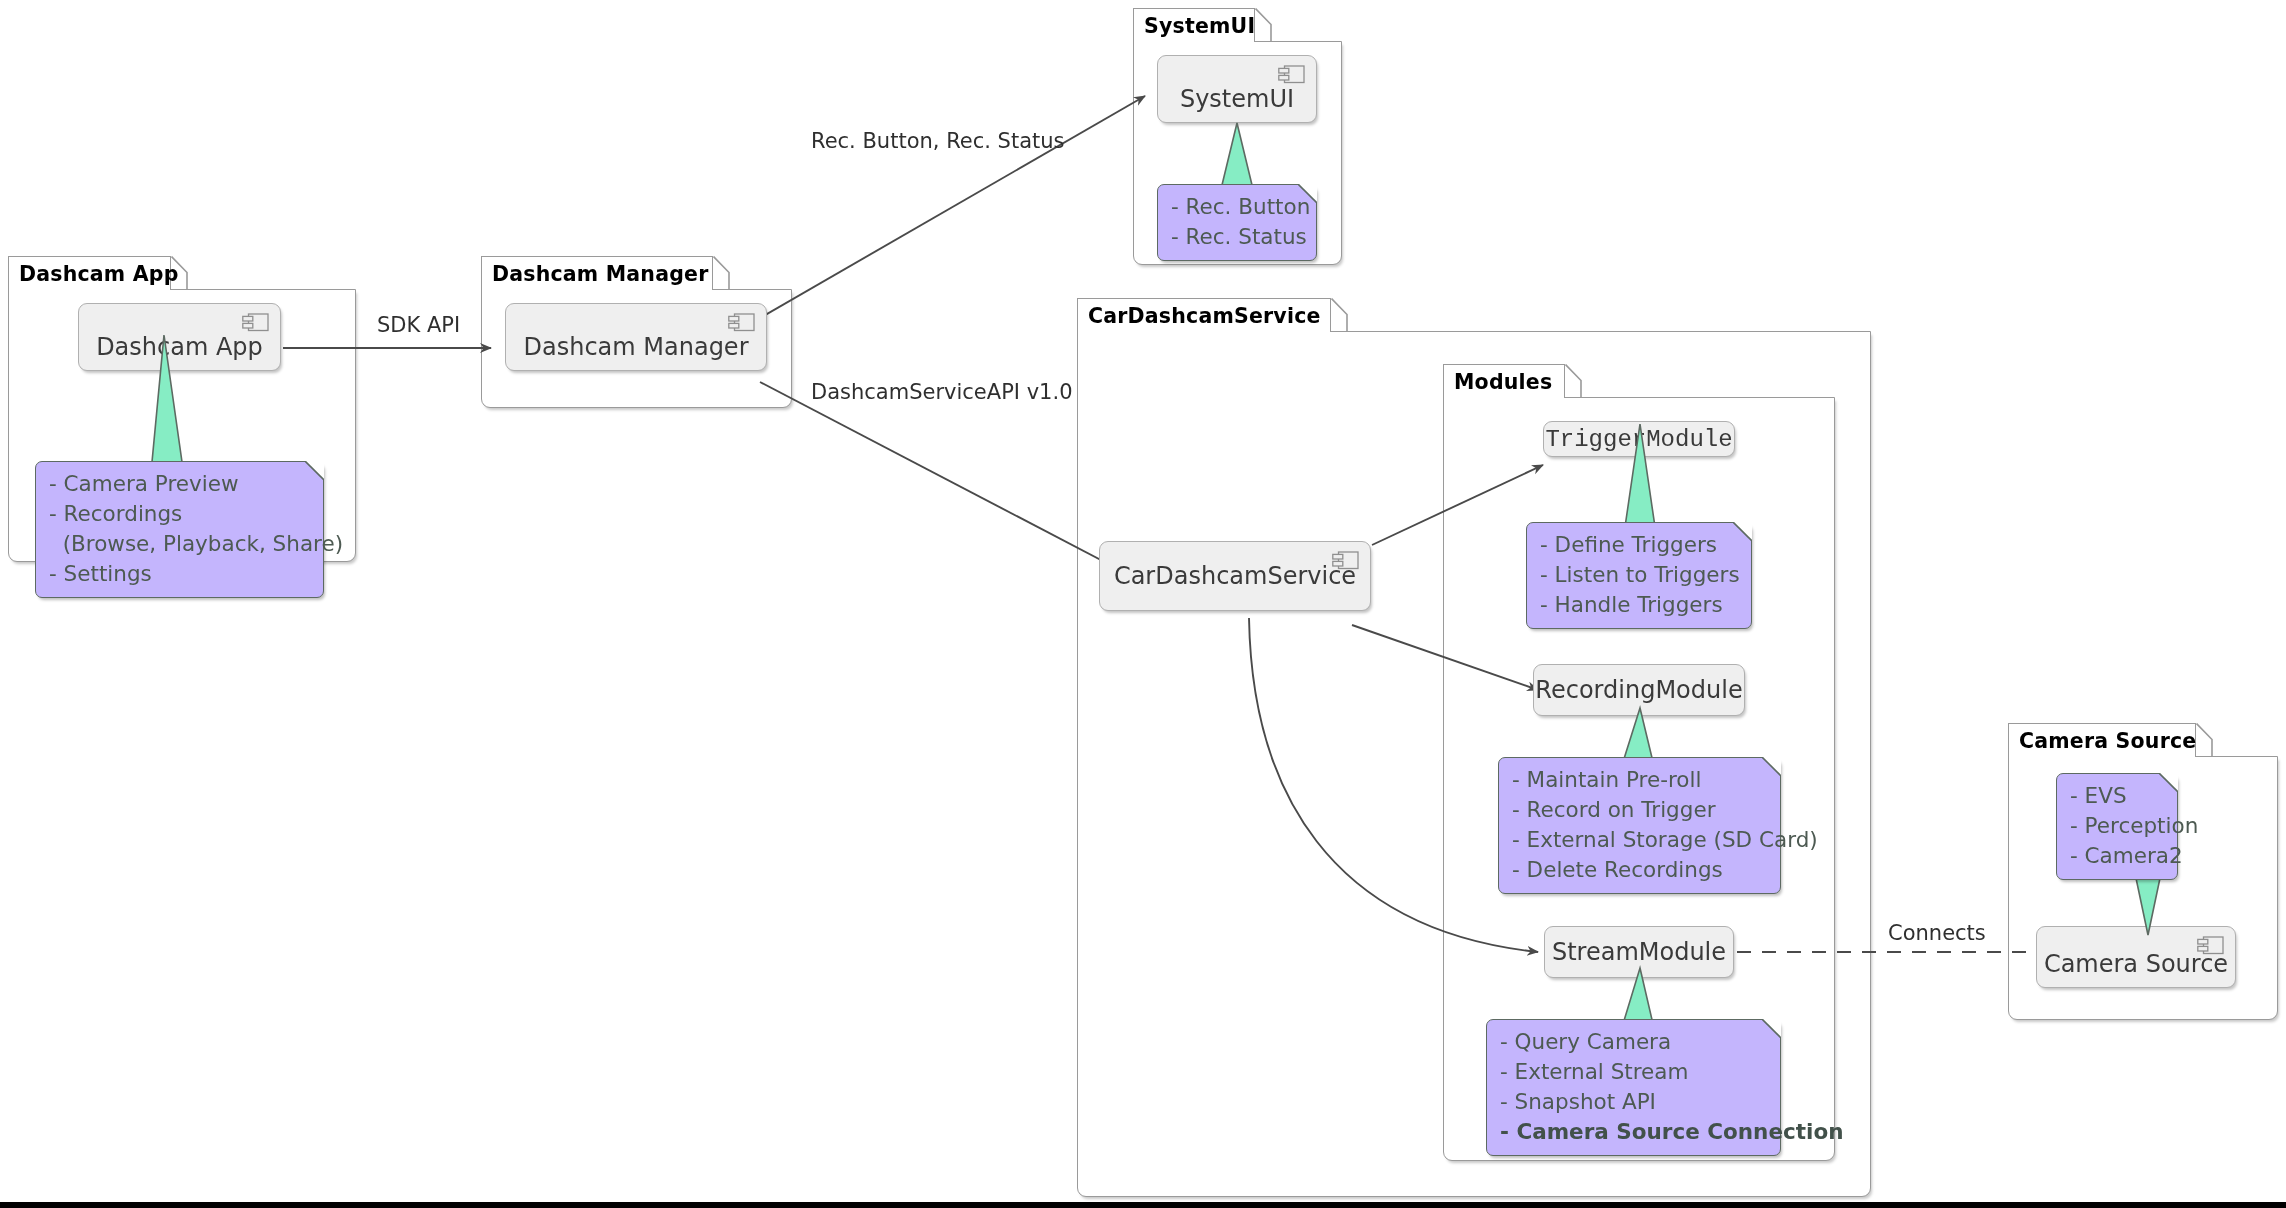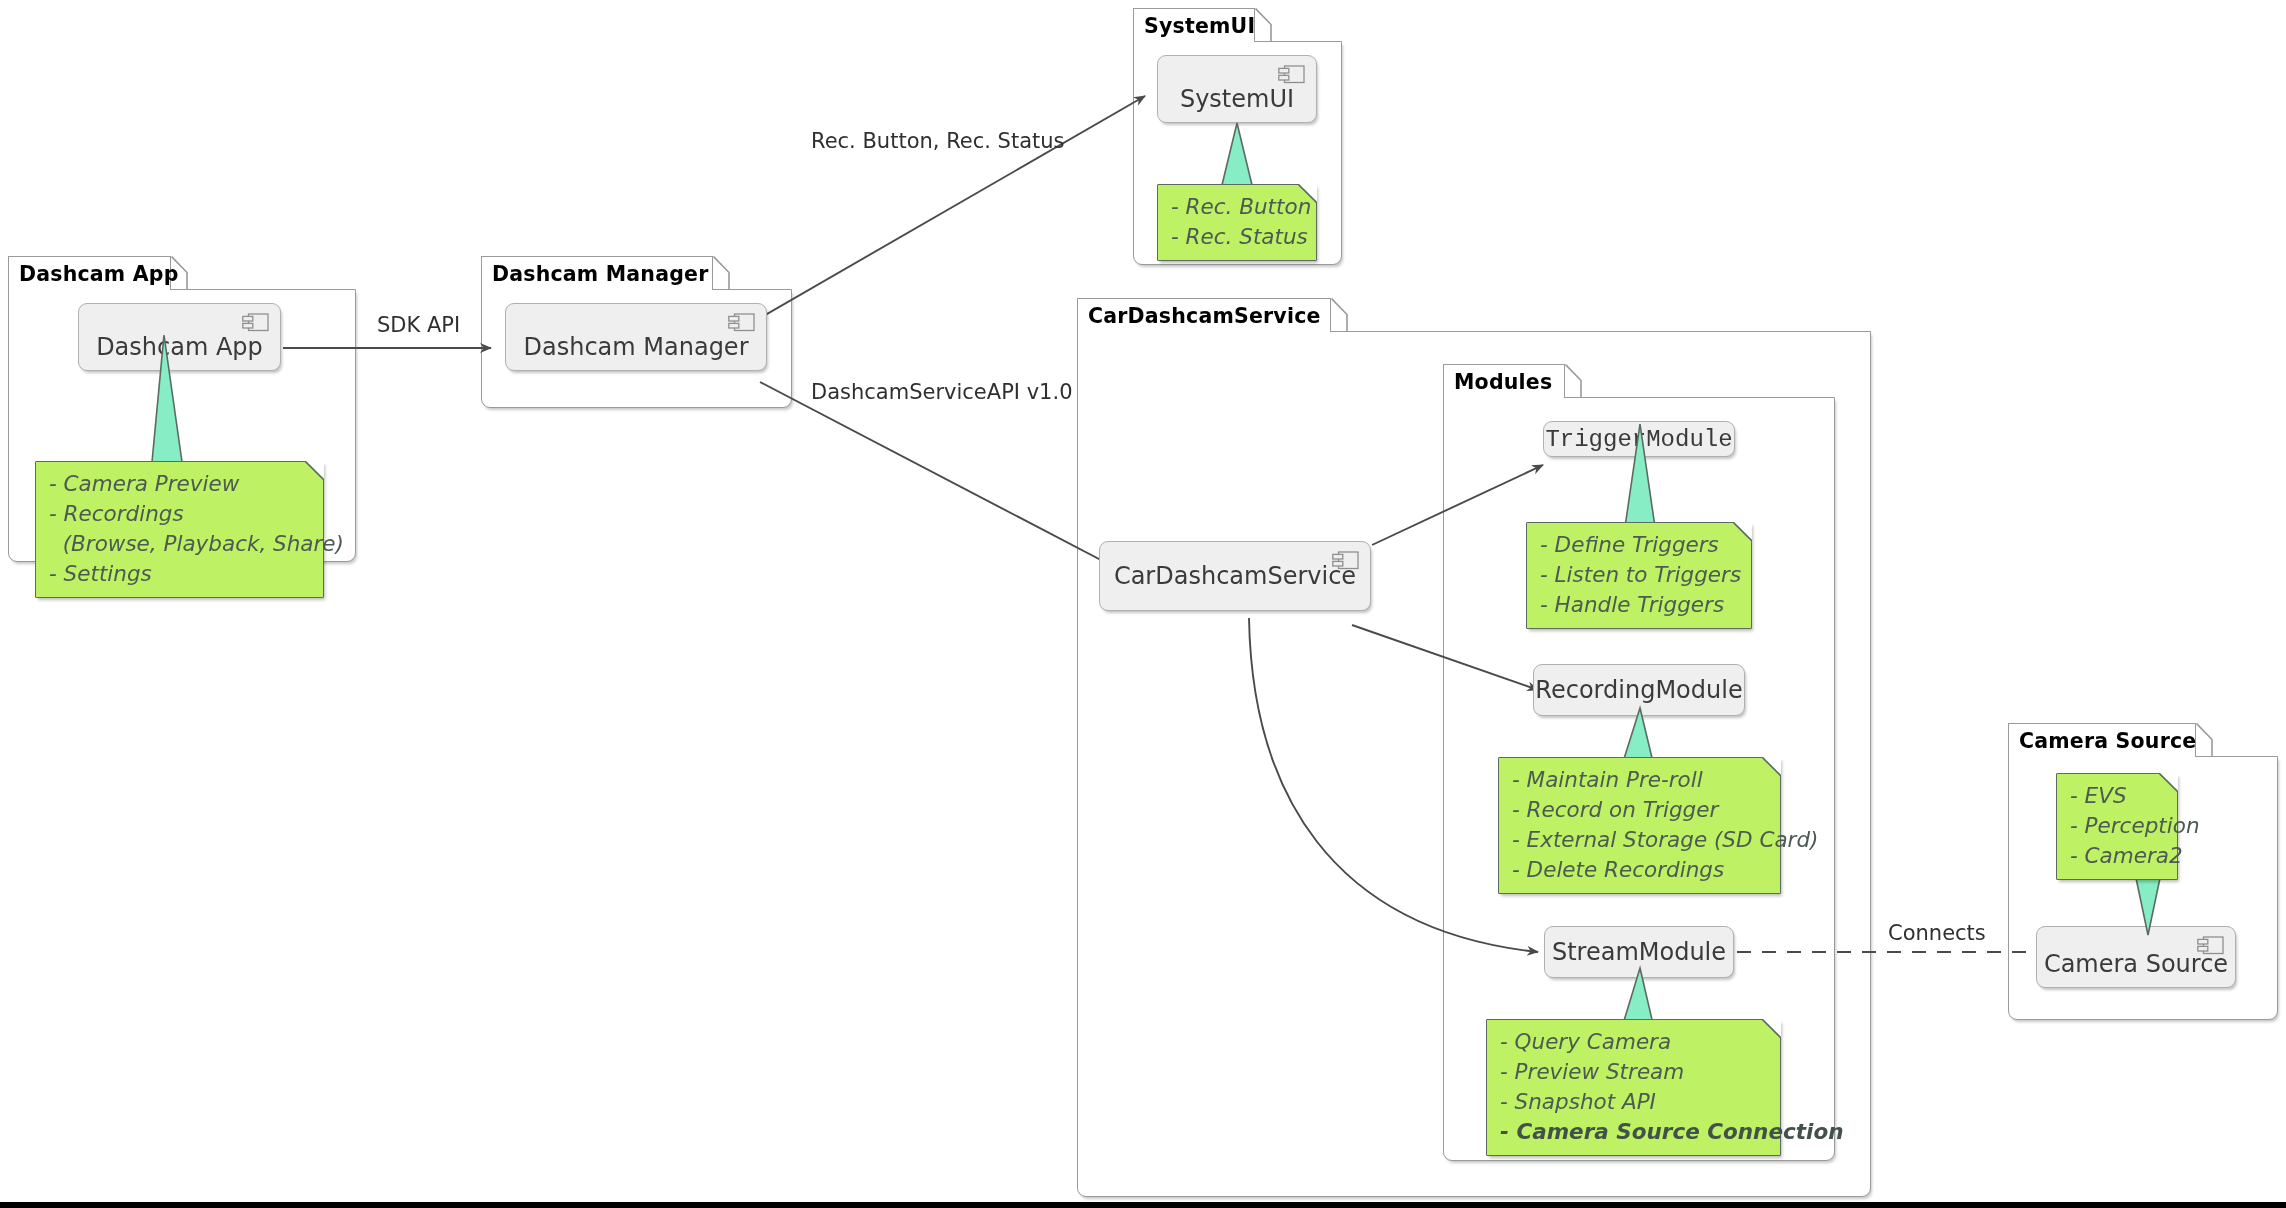--- a/index.html
+++ b/index.html
@@ -92,27 +92,26 @@
     right: 11px;
     top: 9px;
     width: 27px;
     height: 19px;
   }
 
   
   .note {
     position: absolute;
     box-sizing: border-box;
-    background: #bef264;
+    background: #c4b5fd;
     border: 1.6px solid #5d6a62;
-    border-radius: 1px;
+    border-radius: 7px;
     box-shadow: 2px 3px 3px -1px rgba(0,0,0,0.26);
     padding: 7px 13px 8px 13px;
     z-index: 5;
-    font-style: italic;
   }
   .note-lines {
     font-size: 21.5px;
     line-height: 1.40;
     color: #4d5a52;
     white-space: pre;
   }
   .note-lines b { font-weight: bold; color: #42514a; }
   
   .note-fold {
@@ -365,21 +364,21 @@
       <div class="comp center" style="left:101px; top:562px; width:190px; height:52px;">
         <span class="comp-label">StreamModule</span>
       </div>
       <div class="note" style="left:43px; top:655px; width:295px;">
         <span class="note-fold">
           <svg width="19" height="19" viewBox="0 0 19 19" xmlns="http://www.w3.org/2000/svg">
             <path d="M0,0 L19,19 L19,0 Z" fill="#ffffff"></path>
             <path d="M0,0 L19,19" stroke="#5d6a62" stroke-width="1.6" fill="none"></path>
           </svg>
         </span>
-        <div class="note-lines"><div>- Query Camera</div><div>- Preview Stream</div><div>- Snapshot API</div><div><b>- Camera Source Connection</b></div></div>
+        <div class="note-lines"><div>- Query Camera</div><div>- External Stream</div><div>- Snapshot API</div><div><b>- Camera Source Connection</b></div></div>
       </div>
     </div>
 
   </div>
 
   <div class="pkg" style="left:2008px; top:723px; width:270px; height:297px;">
     <div class="pkg-tab" style="width:188px;">
       <span class="pkg-tab-label">Camera Source</span>
     </div>
     <div class="pkg-tab-corner" style="left:188px;">

